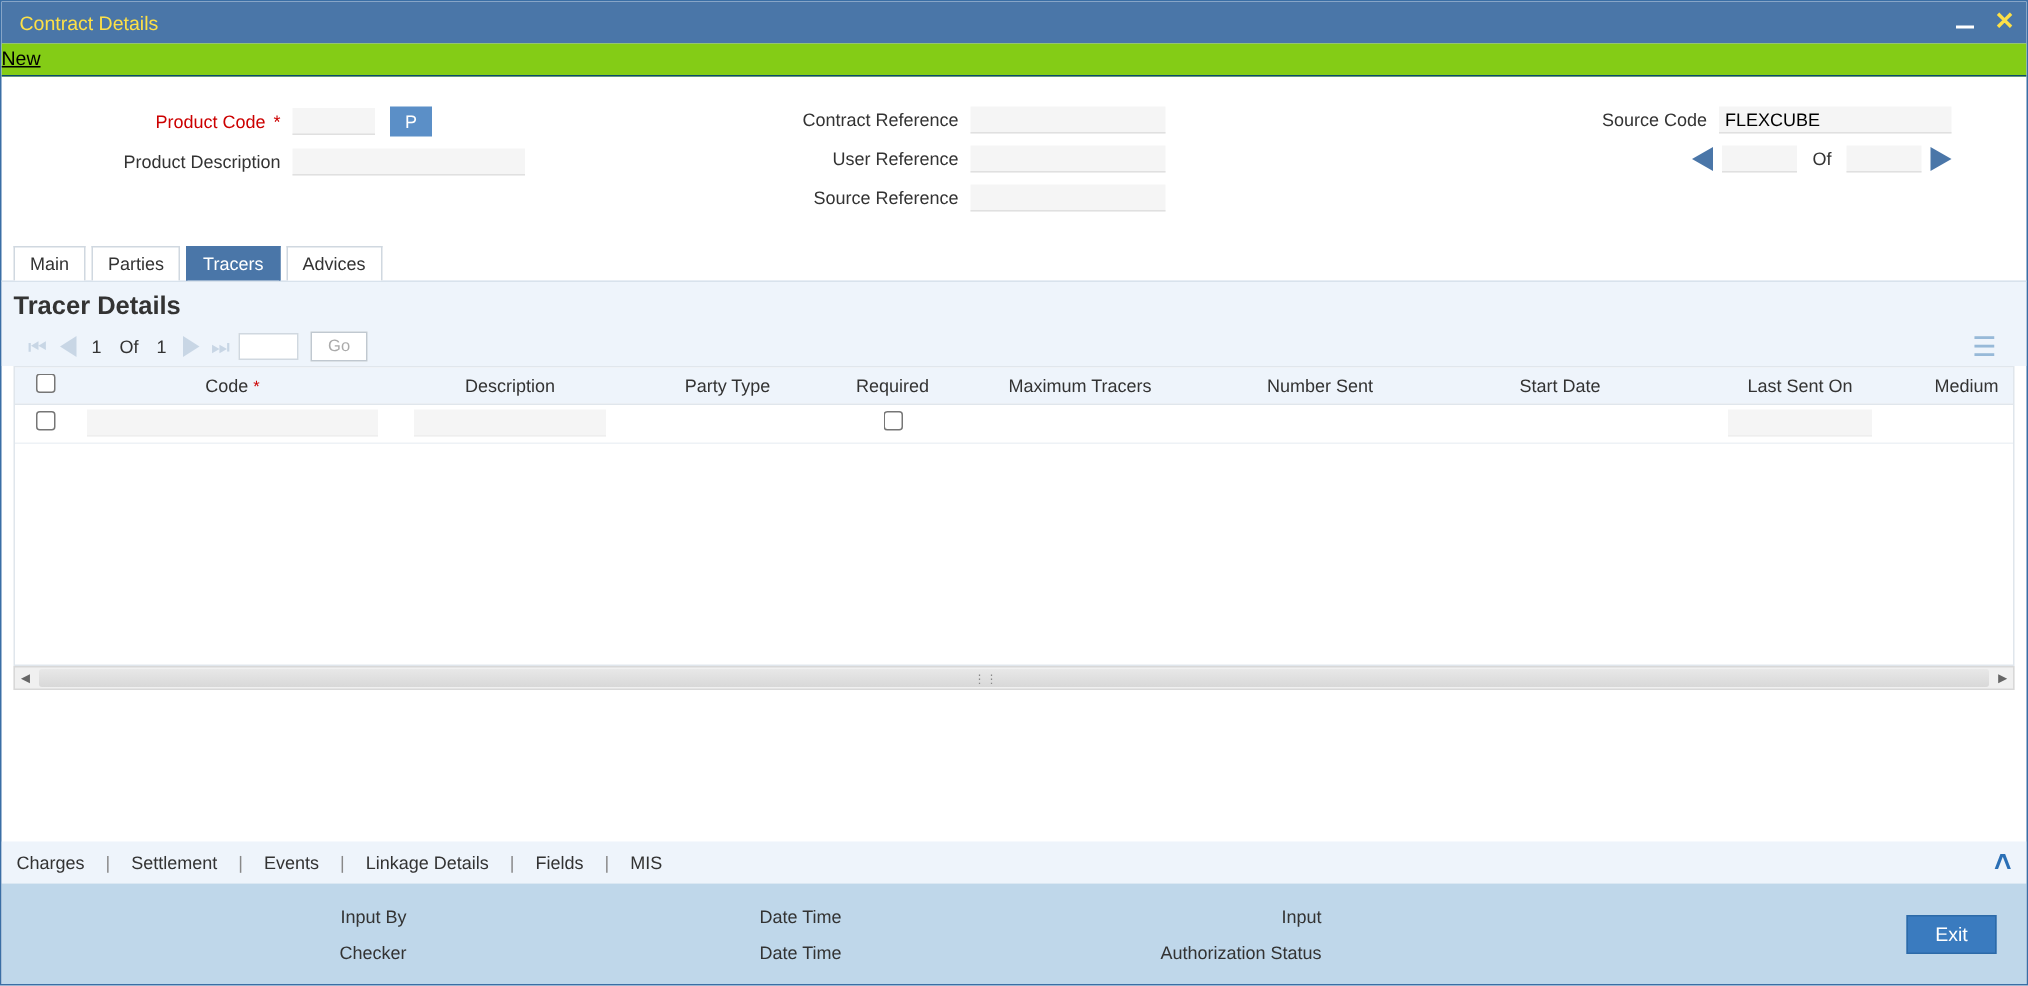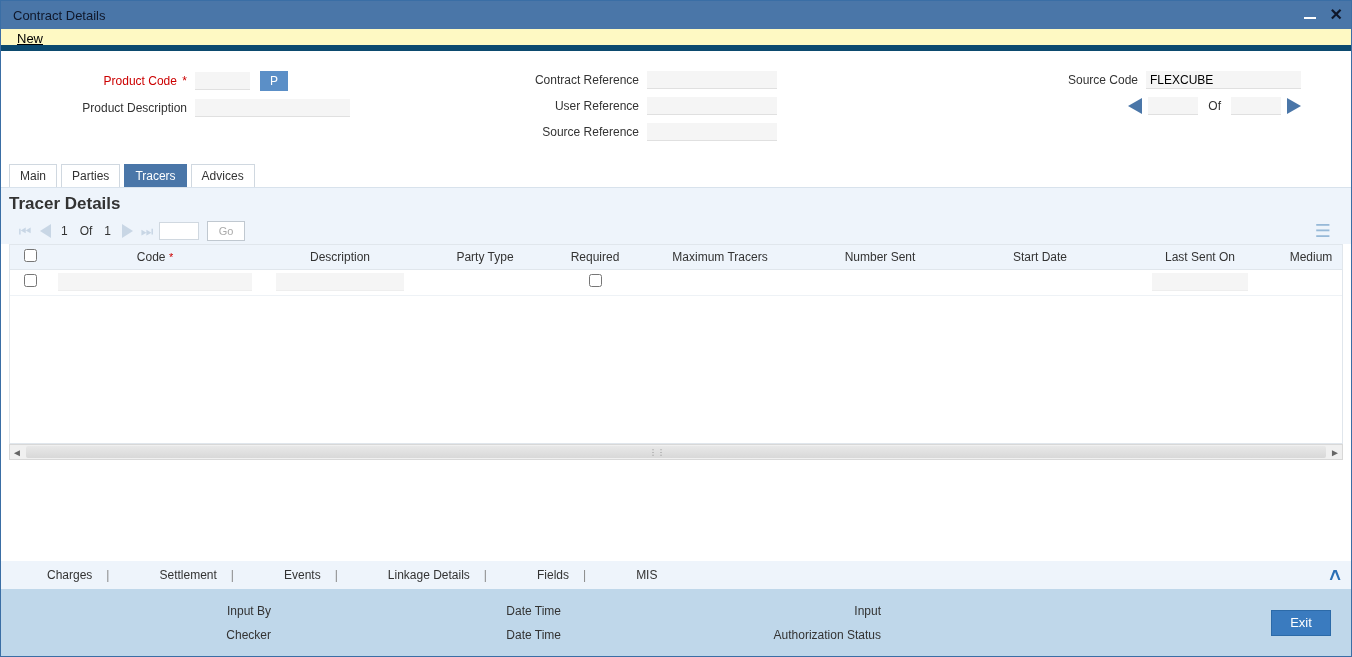--- a/index.html
+++ b/index.html
@@ -1,26 +1,26 @@
 <!DOCTYPE html>
 <html><head>
 <meta charset="utf-8">
 <style>
   * { box-sizing: border-box; margin: 0; padding: 0; }
   body { font-family: Arial, sans-serif; font-size: 12px; color: #333; background: #fff; width: 1352px; height: 657px; overflow: hidden; position: relative; border: 1px solid #3a6ea5; }
   
   
-  .titlebar { background: #4a76a8; color: #0f172a; height: 28px; display: flex; align-items: center; justify-content: space-between; padding: 0 8px; }
+  .titlebar { background: #4a76a8; color: #fde047; height: 28px; display: flex; align-items: center; justify-content: space-between; padding: 0 8px; }
   .titlebar-title { font-size: 13px; padding-left: 4px; }
   .titlebar-icons { display: flex; gap: 14px; align-items: center; }
   .min-icon { width: 12px; height: 2px; background: #fff; display: inline-block; margin-top: 6px; cursor: pointer; }
   .close-icon { font-size: 16px; font-weight: bold; cursor: pointer; line-height: 1; }
   
   
-  .new-row { background: #fef9c3; height: 22px; padding: 2px 16px; border-bottom: 6px solid #0c4a6e; }
+  .new-row { background: #84cc16; height: 22px; padding: 2px 0; border-bottom: 1px solid #0c4a6e; }
   .new-link { color: #000; text-decoration: underline; font-size: 13px; cursor: pointer; }
   
   
   .header-form { display: flex; padding: 20px 10px 15px 14px; gap: 30px; }
   .form-col { flex: 1; }
   .form-row { display: flex; align-items: center; margin-bottom: 8px; }
   .form-label { text-align: right; width: 180px; padding-right: 8px; font-size: 12px; }
   .form-label.req { color: #c00; }
   .req-star { color: #c00; margin-left: 2px; }
   .form-input { background: #f5f5f5; border: none; border-bottom: 1px solid #e0e0e0; height: 18px; width: 130px; padding: 0 4px; font-size: 12px; }
@@ -73,21 +73,21 @@
   .th-star { color: #c00; font-size: 11px; }
   
   
   .hscroll { margin: 0 8px; height: 16px; background: #f0f0f0; border: 1px solid #d8d8d8; display: flex; align-items: center; justify-content: space-between; padding: 0 2px; }
   .hscroll-arrow { font-size: 10px; color: #666; cursor: pointer; }
   .hscroll-track { flex: 1; background: linear-gradient(#e8e8e8,#d8d8d8); height: 12px; margin: 0 4px; border-radius: 2px; position: relative; }
   .hscroll-handle { position: absolute; left: 48%; width: 14px; height: 10px; top: 1px; display: flex; align-items:center; justify-content:center; font-size: 8px; color: #888; }
   
   
   .bottom-links { position: absolute; bottom: 67px; left: 0; right: 0; background: #eef4fb; height: 28px; display: flex; align-items: center; padding: 0 10px; gap: 4px; }
-  .blk { font-size: 12px; cursor: pointer; margin-left: 36px; }
+  .blk { font-size: 12px; cursor: pointer; }
   .bsep { color: #888; margin: 0 10px; }
   .collapse-caret { margin-left: auto; color: #2b6fb5; font-size: 20px; font-weight: bold; cursor: pointer; }
   
   
   .status-bar { position: absolute; bottom: 0; left: 0; right: 0; background: #bfd7ea; height: 67px; display: flex; align-items: center; padding: 0 20px; }
   .status-grid { display: grid; grid-template-columns: 290px 290px 320px; row-gap: 10px; }
   .status-label { text-align: right; font-size: 12px; padding-right: 40px; }
   .exit-btn { margin-left: auto; background: #3a7bbf; color: #ffffff; border: 1px solid #2c6aa8; width: 60px; height: 26px; cursor: pointer; font-size: 13px; }
 </style>
 </head>

